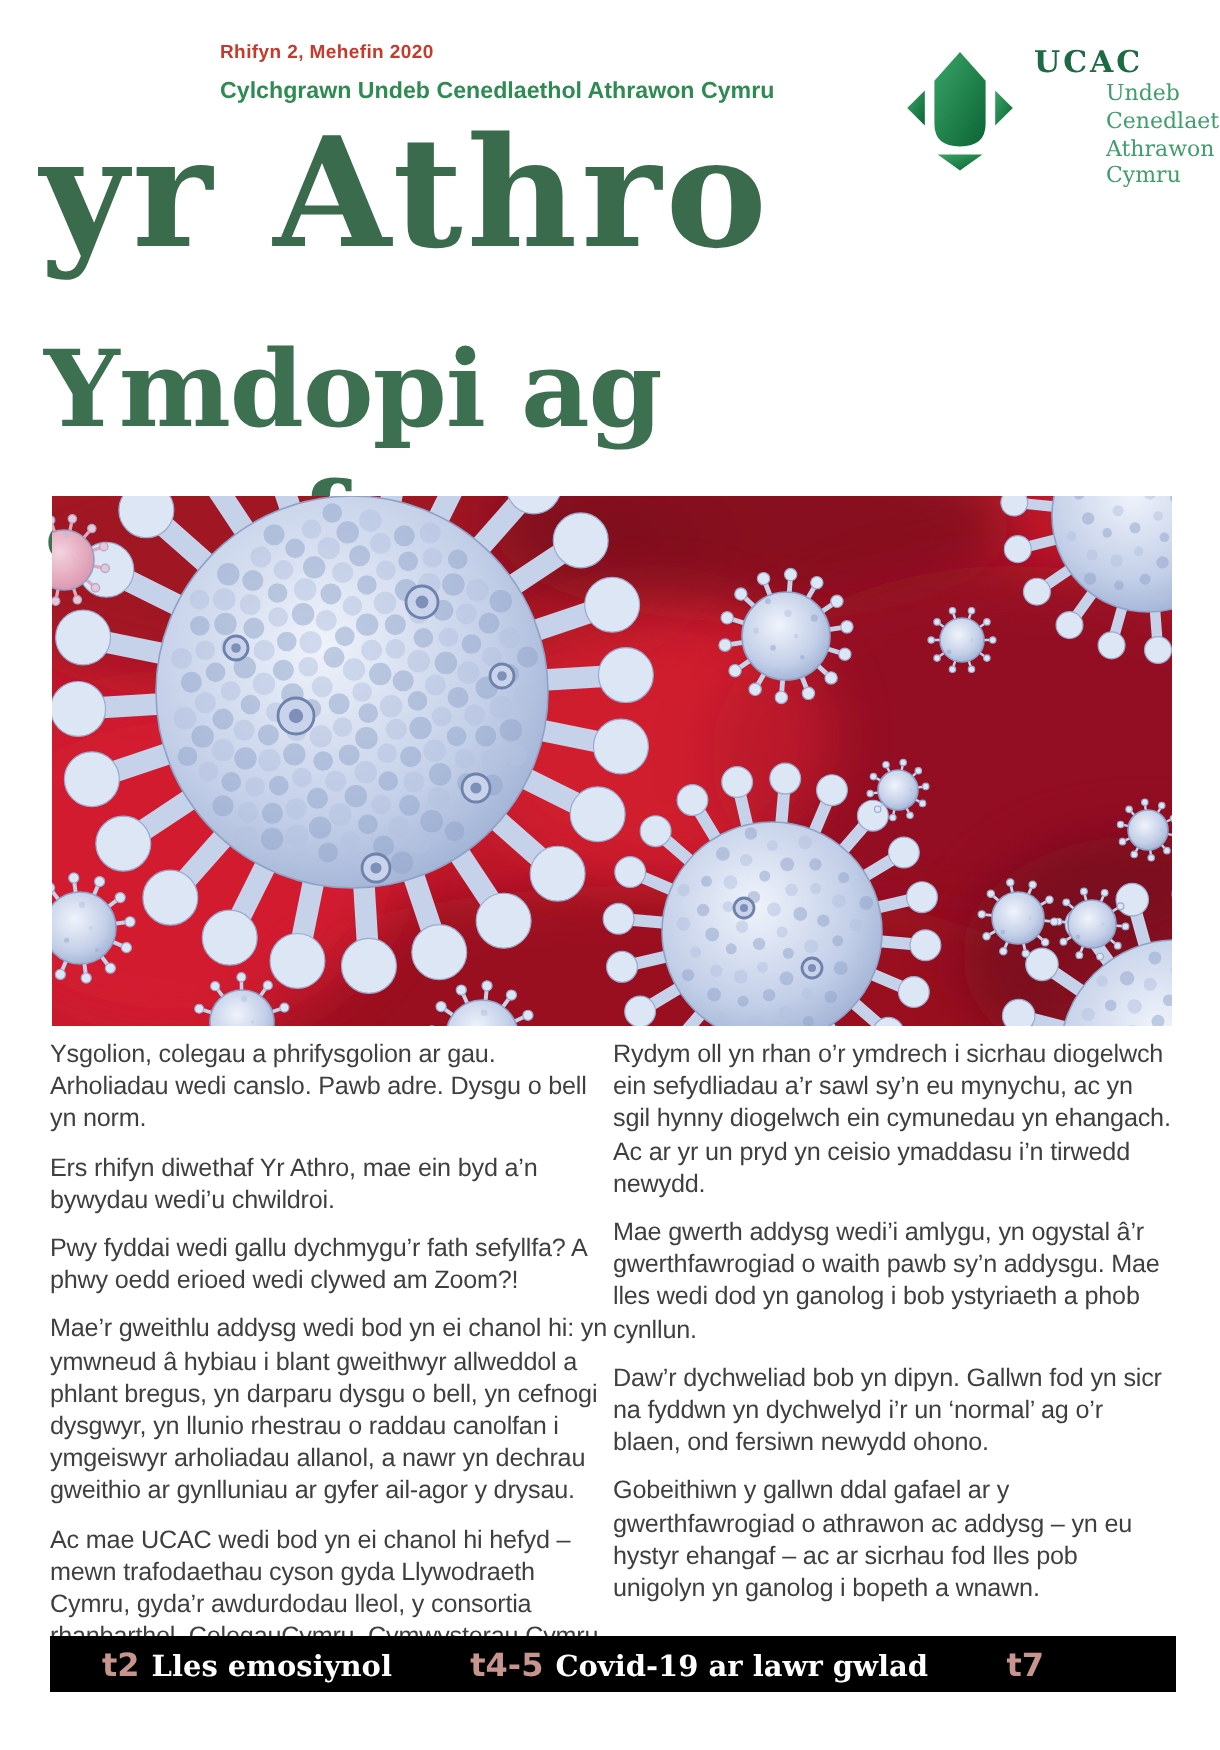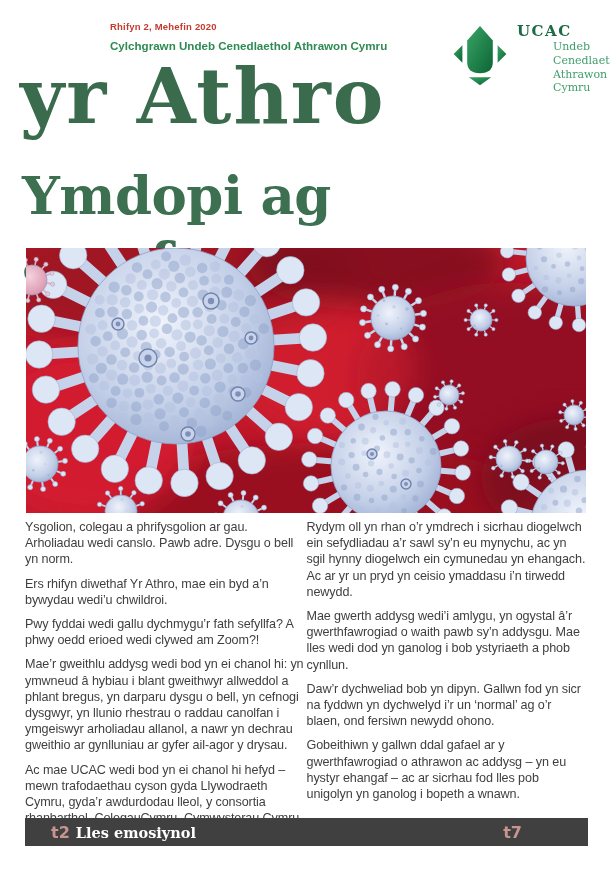--- a/index.html
+++ b/index.html
@@ -25,21 +25,21 @@
             font-weight:bold;font-size:53px;line-height:1.25;color:#3c7050;letter-spacing:-.5px;}
 
   .hero{position:absolute;left:26px;top:248px;width:560px;height:265px;overflow:hidden;
         background:#c21a2c;}
   .hero svg{display:block;width:560px;height:265px;}
 
   .columns{position:absolute;left:25px;top:519px;width:563px;display:flex;}
   .col{flex:1;min-width:0;}
   .col p{margin:0 0 8px 0;font-size:12.6px;line-height:16.2px;color:#3f3f3f;letter-spacing:-.1px;}
 
-  .contents{position:absolute;left:25px;top:818px;width:563px;height:28px;background:#404040;
+  .contents{position:absolute;left:25px;top:818px;width:563px;height:28px;background:#000000;
             display:flex;align-items:center;justify-content:space-between;
             padding:0 66px 0 26px;box-sizing:border-box;}
   .citem{display:flex;align-items:baseline;gap:6px;white-space:nowrap;}
   .cpage{font-family:"DejaVu Sans",sans-serif;font-weight:bold;font-size:16px;color:#c7958e;}
   .clabel{font-family:"DejaVu Serif",serif;font-weight:bold;font-size:14.5px;color:#ffffff;}
 </style>
 </head>
 <body>
 
 <div class="page">
@@ -894,17 +894,21 @@
       <p>Gobeithiwn y gallwn ddal gafael ar y gwerthfawrogiad o athrawon ac addysg – yn eu hystyr ehangaf – ac ar sicrhau fod lles pob unigolyn yn ganolog i bopeth a wnawn.</p>
     </div>
   </div>
 
   <div class="contents">
     <span class="citem">
       <span class="cpage">t2</span>
       <span class="clabel">Lles emosiynol</span>
     </span>
     <span class="citem">
+      <span class="cpage">t4-5</span>
+      <span class="clabel">Covid-19 ar lawr gwlad</span>
+    </span>
+    <span class="citem">
       <span class="cpage">t7</span>
     </span>
   </div>
 
 </div>
 
 </body></html>

